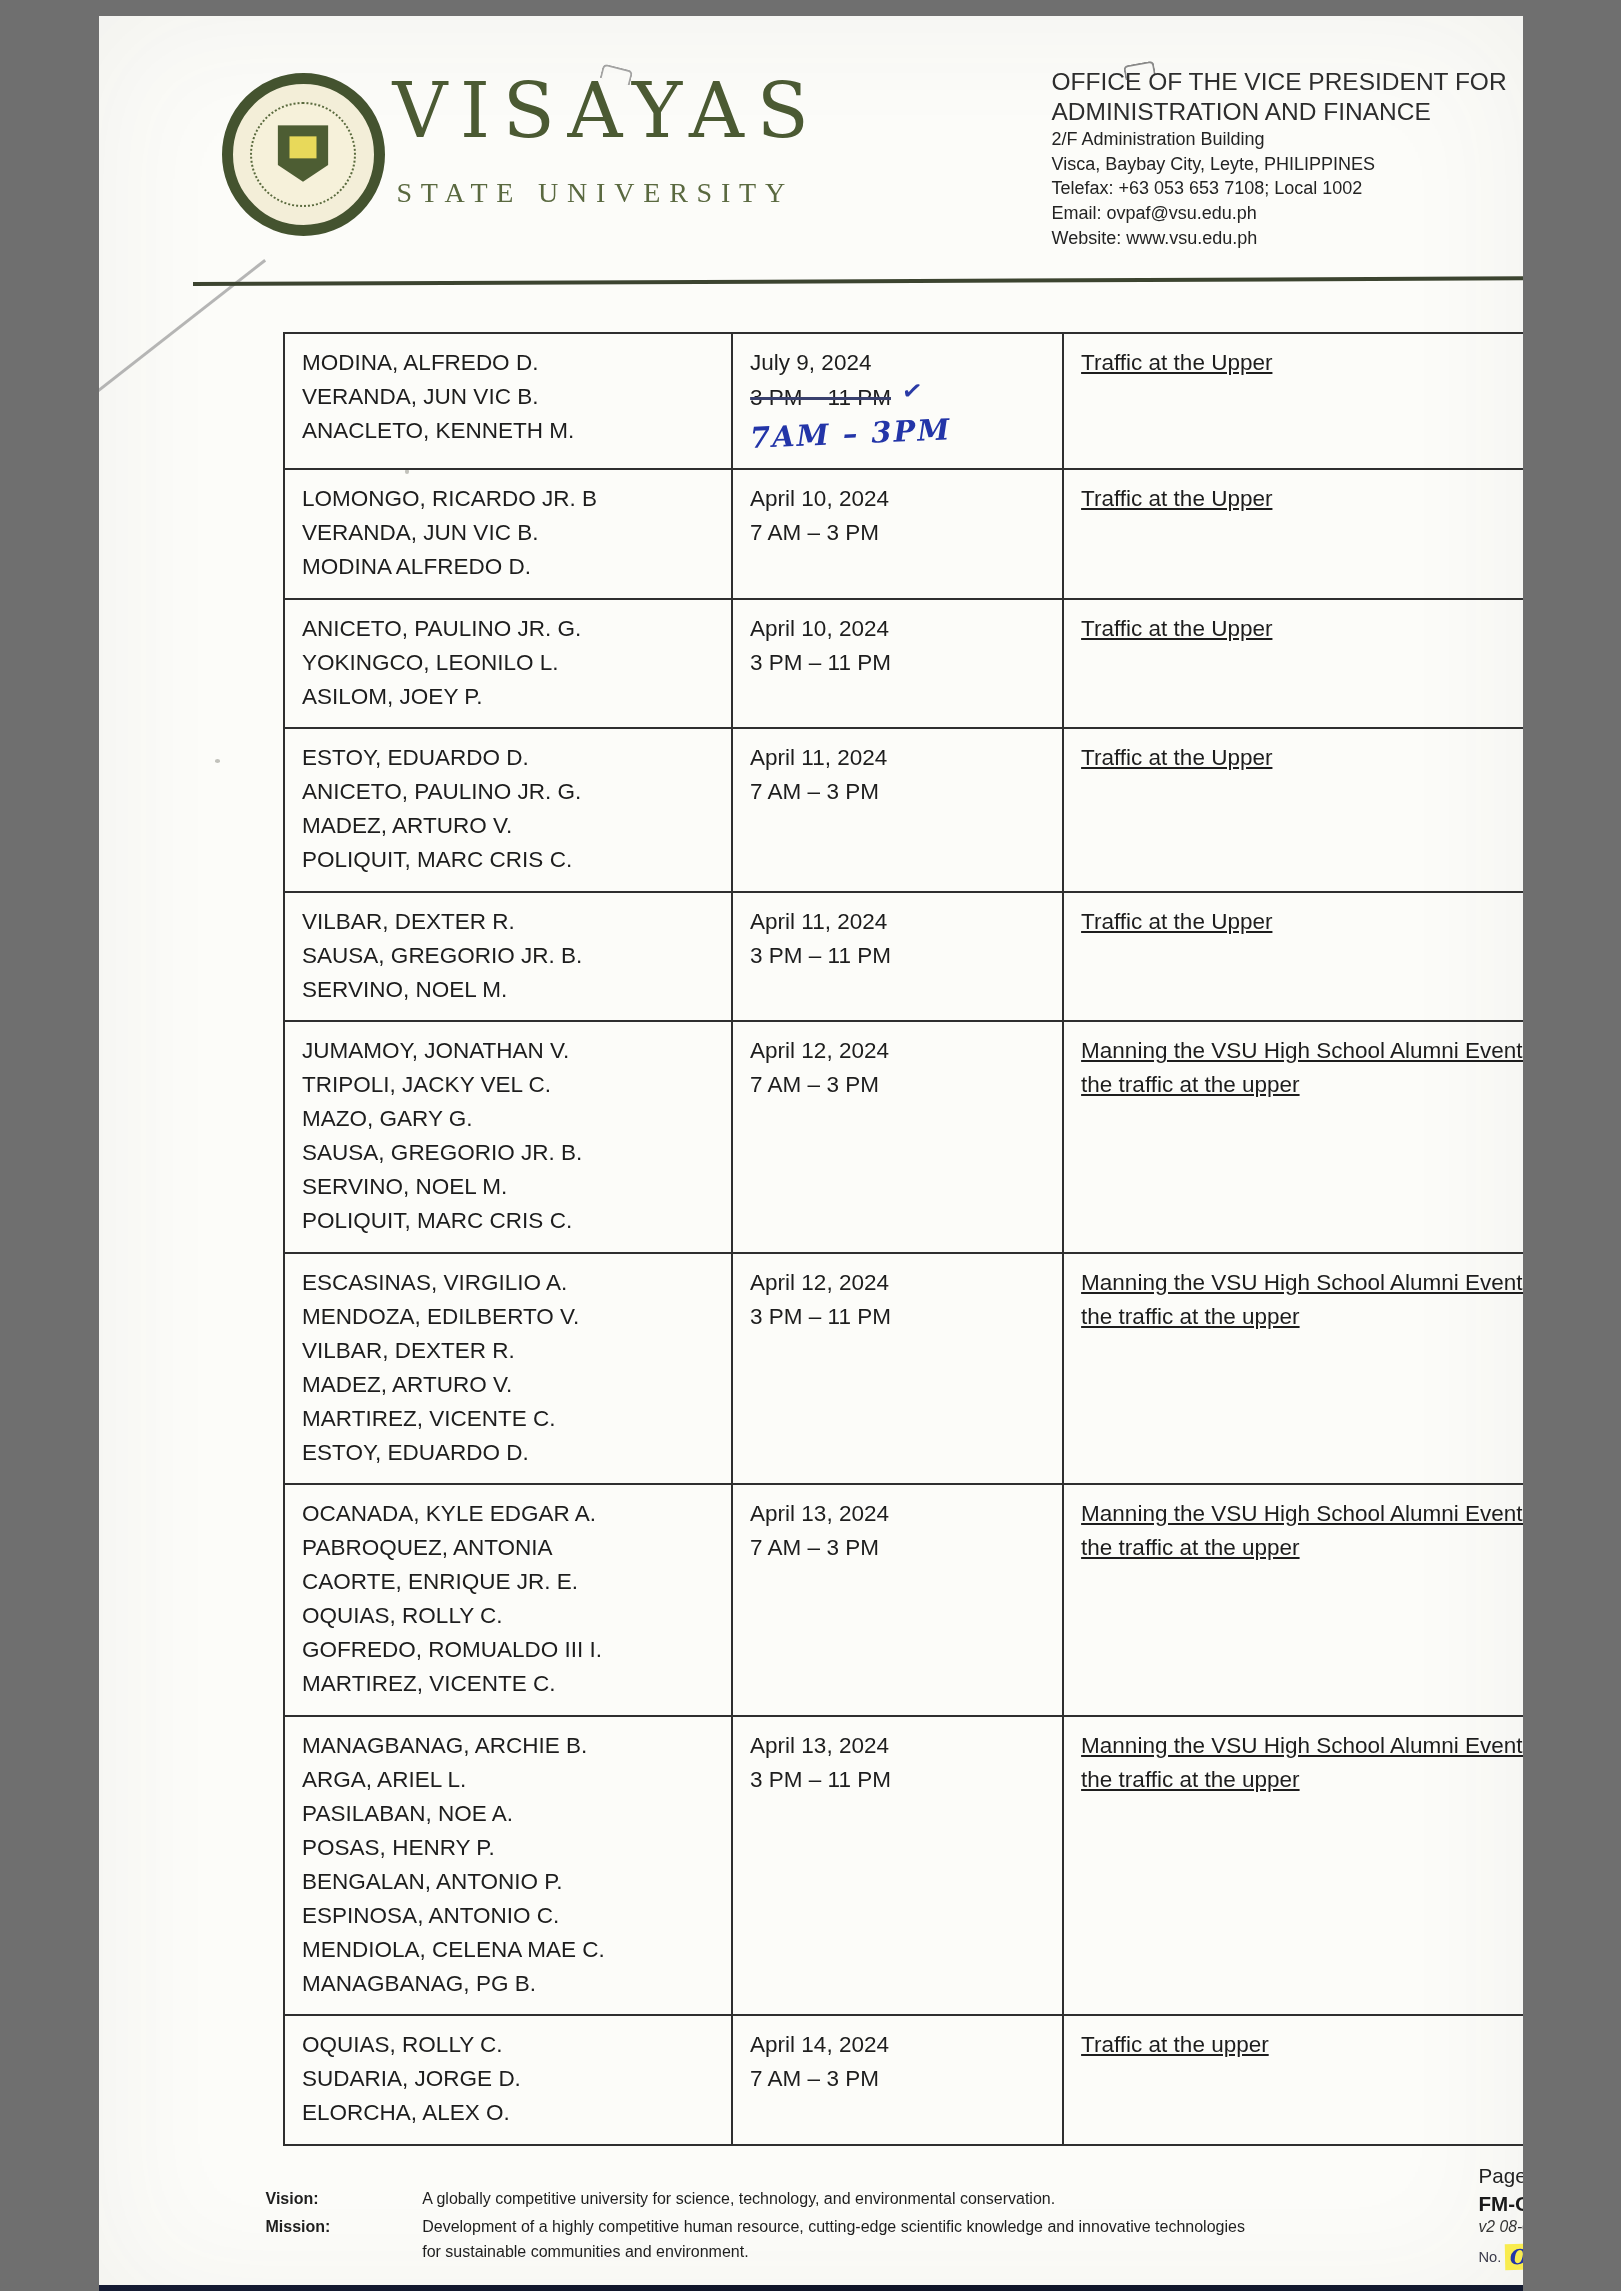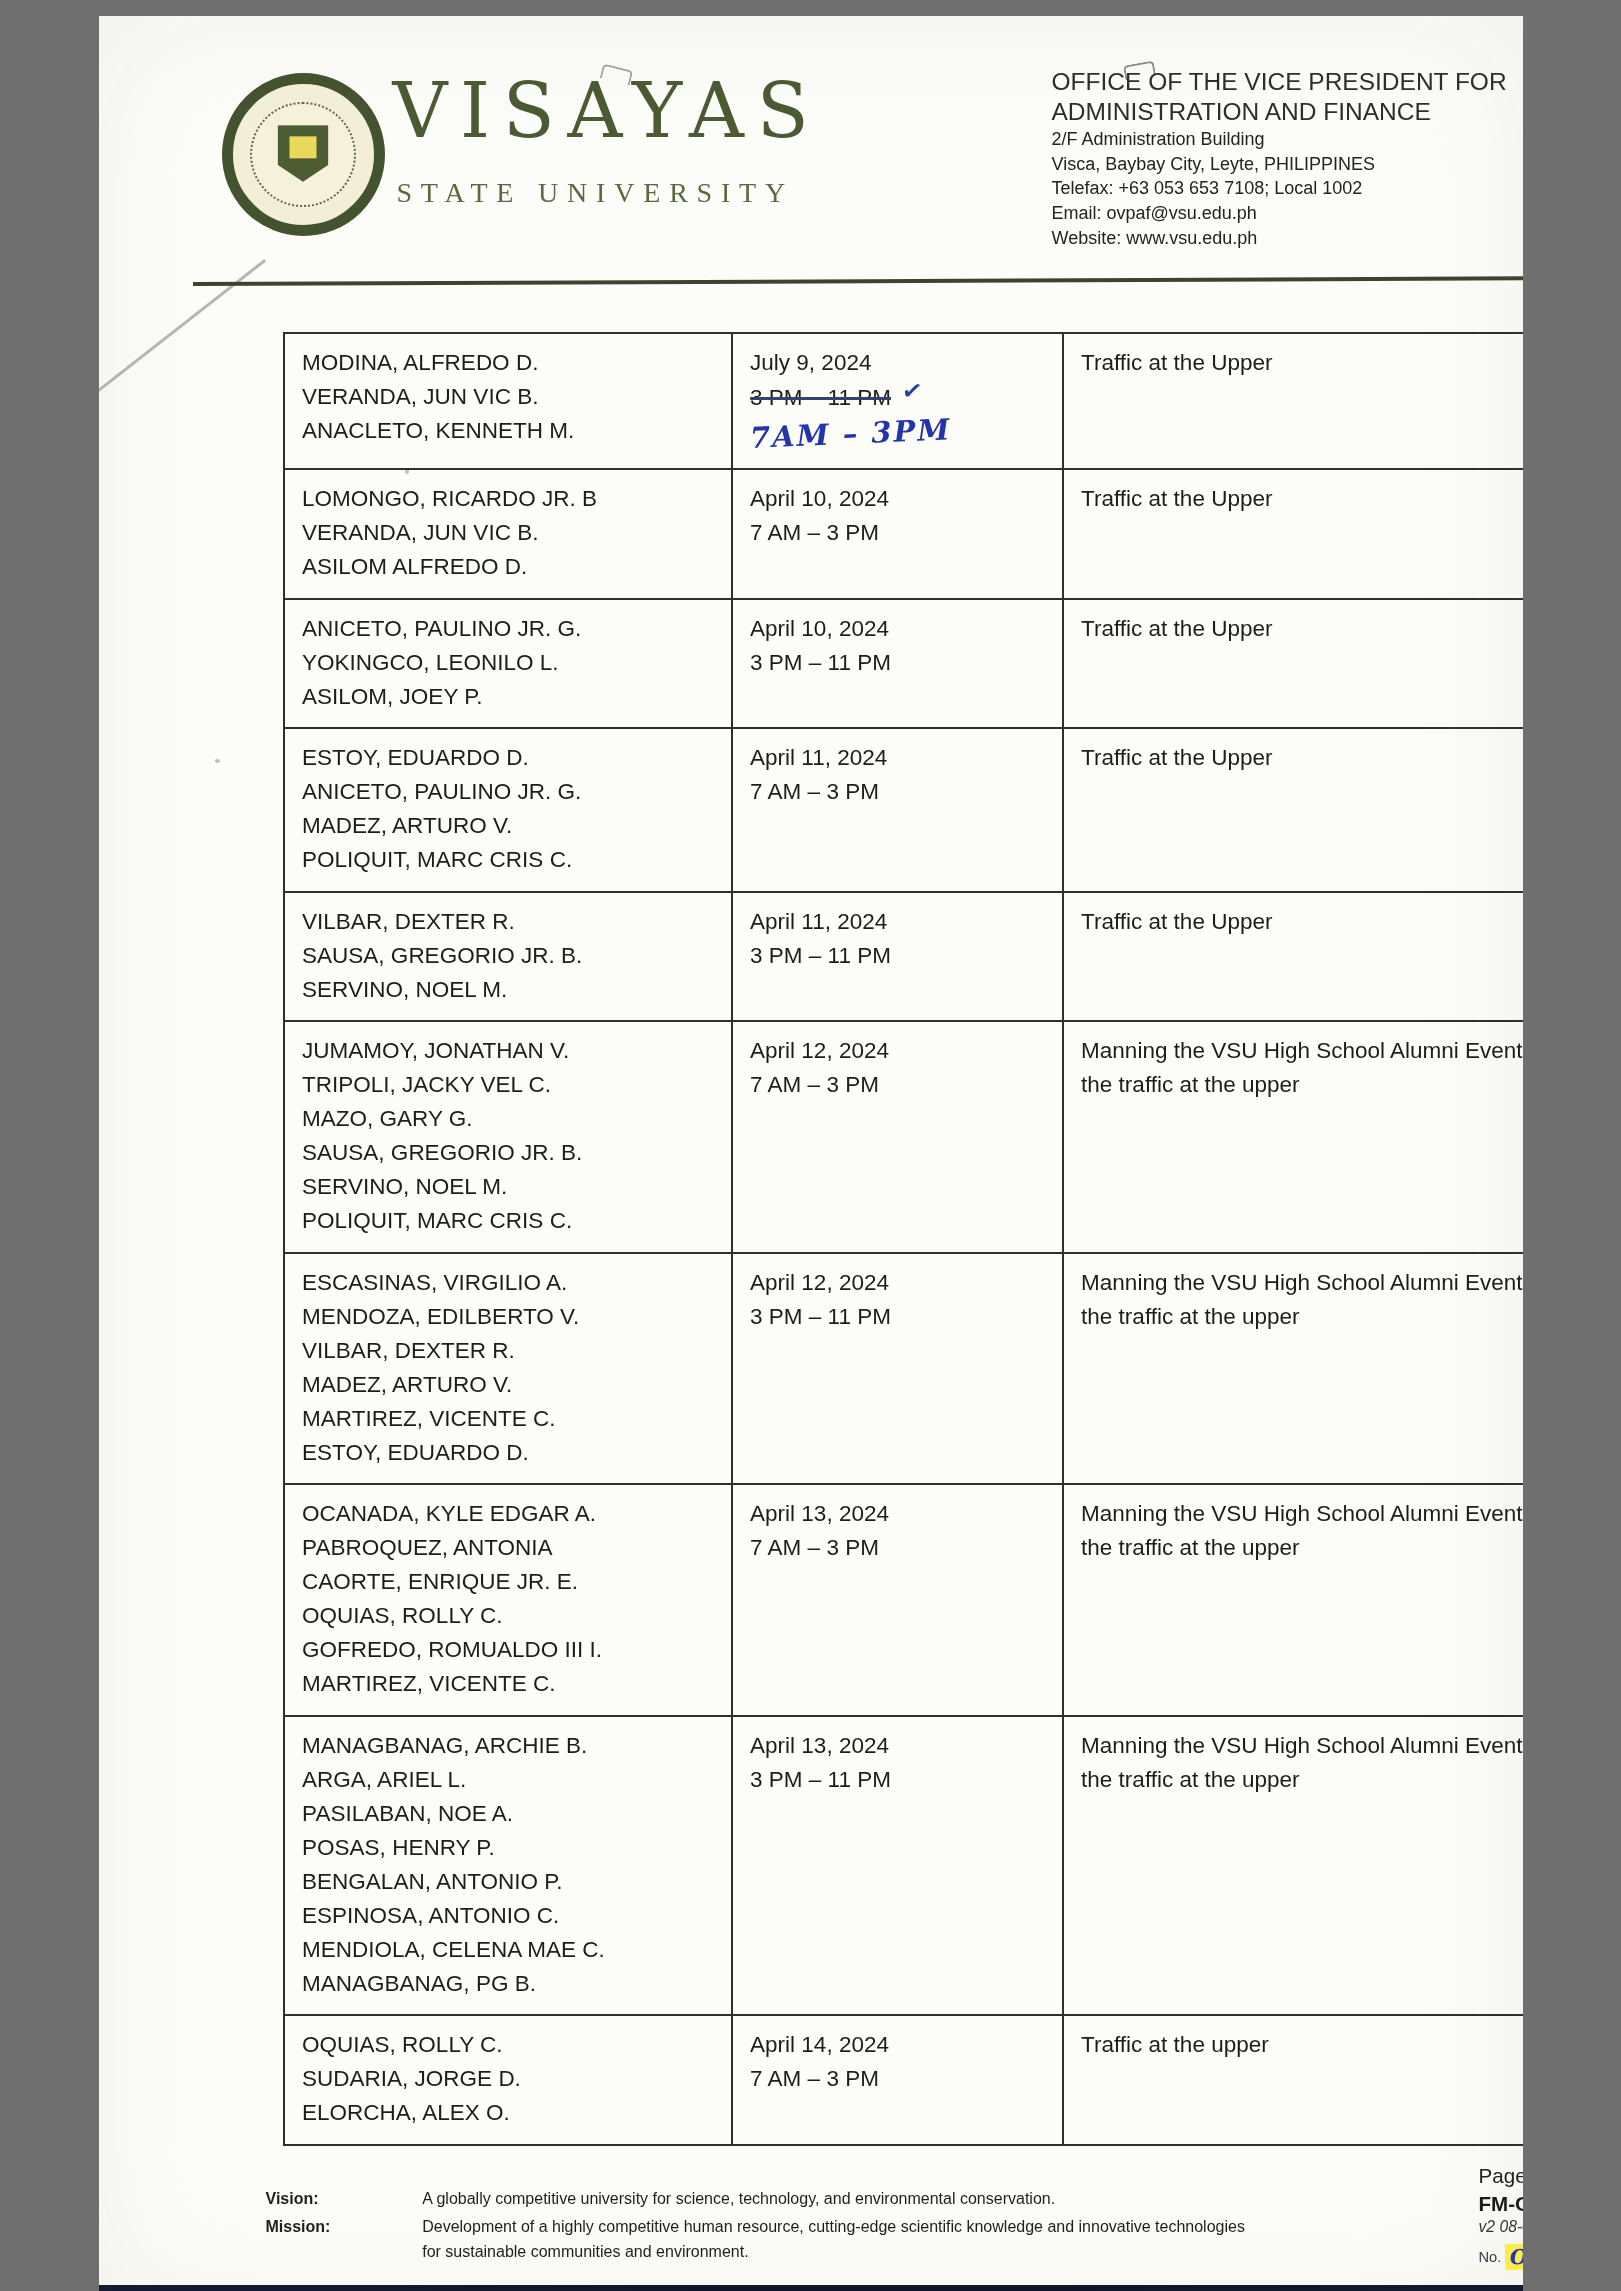--- a/index.html
+++ b/index.html
@@ -60,21 +60,21 @@
   }
   .ink-check{
     display:inline-block;margin-left:9.8px;color:#2a3aa6;font-size:24.5px;
     transform:rotate(9deg) translateY(-5.9px);font-weight:bold;
   }
   .handwriting{
     font-family:"DejaVu Serif", serif;font-style:italic;font-weight:600;
     color:#2335a8;font-size:29px;letter-spacing:2px;margin-top:5.9px;
     transform:rotate(-2.5deg);transform-origin:left center;white-space:nowrap;
   }
-  .duty-cell{padding-top:13.7px;}
+  .duty-cell{padding-top:13.7px;text-decoration:underline;}
 
   
   .footer-left{
     position:absolute;left:167px;top:2170px;width:1039px;
     display:grid;grid-template-columns:143px 843px;column-gap:13.7px;row-gap:2px;
     font-size:16px;line-height:25.5px;color:#1e1e1e;
   }
   .footer-label{font-weight:bold;}
   .footer-right{position:absolute;left:1380px;top:2148px;width:216px;}
   .page-number{font-size:20.6px;color:#222;}
@@ -158,21 +158,21 @@
             <div class="date-line">July 9, 2024</div>
             <div class="time-line struck">3 PM – 11 PM<span class="ink-check">✓</span></div>
             <div class="handwriting">7AM – 3PM</div>
           </td>
           <td class="duty-cell">Traffic at the Upper</td>
         </tr>
         <tr>
           <td class="names-cell">
             <div class="name-line">LOMONGO, RICARDO JR. B</div>
             <div class="name-line">VERANDA, JUN VIC B.</div>
-            <div class="name-line">ASILOM ALFREDO D.</div>
+            <div class="name-line">MODINA ALFREDO D.</div>
           </td>
           <td class="schedule-cell">
             <div class="date-line">April 10, 2024</div>
             <div class="time-line">7 AM – 3 PM</div>
           </td>
           <td class="duty-cell">Traffic at the Upper</td>
         </tr>
         <tr>
           <td class="names-cell">
             <div class="name-line">ANICETO, PAULINO JR. G.</div>

